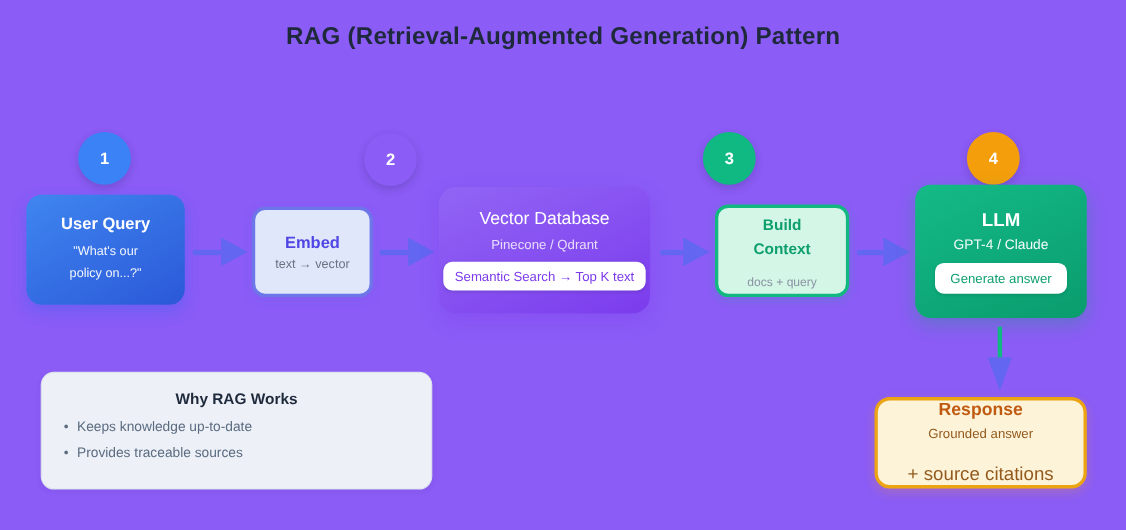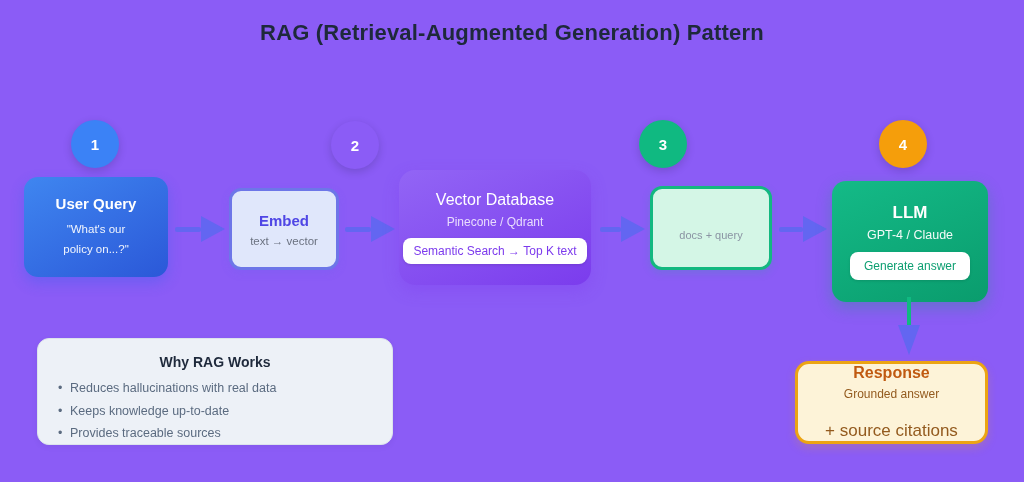--- a/index.html
+++ b/index.html
@@ -44,21 +44,21 @@
   .badge { background:#ffffff; border-radius:8px; font-size:12px; padding:6px 10px;
     box-shadow:0 1px 3px rgba(0,0,0,0.12); white-space:nowrap; }
   .node-vector-db .badge { color:#7c3aed; }
 
   .node-build-context { left:650px; top:186px; width:122px; height:84px; border-radius:12px;
     background:#d4f6e6; border:3px solid #13b880;
     box-shadow:0 3px 8px rgba(16,185,129,0.18); }
   .node-build-context .n-title { color:#0d9f6e; font-weight:700; font-size:14px; line-height:1.6; max-width:64px; }
   .node-build-context .n-sub { color:#8a94a3; font-size:11px; margin-top:14px; }
 
-  .node-llm { left:832px; top:181px; width:156px; height:121px; border-radius:14px;
+  .node-llm { left:832px; top:168px; width:156px; height:121px; border-radius:14px;
     background:linear-gradient(155deg,#14ba87 0%,#0a9c6d 100%);
     box-shadow:0 6px 16px rgba(13,159,110,0.30); }
   .node-llm .n-title { color:#ffffff; font-weight:700; font-size:17px; }
   .node-llm .n-sub { color:rgba(255,255,255,0.95); font-size:12.5px; margin:5px 0 10px; }
   .node-llm .badge { color:#0d9f71; padding:7px 14px; }
 
   .node-response { left:795px; top:361px; width:193px; height:83px; border-radius:14px;
     background:#fdf3d8; border:3px solid #eca413;
     box-shadow:0 4px 10px rgba(236,164,19,0.22); }
   .node-response .n-title { color:#c05a11; font-weight:700; font-size:16px; margin-bottom:5px; }
@@ -136,20 +136,21 @@
     <div class="n-sub">Pinecone / Qdrant</div>
     <div class="badge">Semantic Search → Top K text</div>
   </div>
 
   <div class="h-arrow h-arrow-3">
     <div class="stem"></div>
     <div class="head"></div>
   </div>
 
   <div class="node node-build-context">
+    <div class="n-title">Build Context</div>
     <div class="n-sub">docs + query</div>
   </div>
 
   <div class="h-arrow h-arrow-4">
     <div class="stem"></div>
     <div class="head"></div>
   </div>
 
   <div class="node node-llm">
     <div class="n-title">LLM</div>
@@ -164,19 +165,18 @@
 
   <div class="node node-response">
     <div class="n-title">Response</div>
     <div class="n-line1">Grounded answer</div>
     <div class="n-line2">+ source citations</div>
   </div>
 
   <div class="info-panel">
     <div class="ip-title">Why RAG Works</div>
     <ul>
-      <li>Reduces hallucinations with real data</li>
       <li>Keeps knowledge up-to-date</li>
       <li>Provides traceable sources</li>
     </ul>
   </div>
 
 </div>
 
 </body></html>

